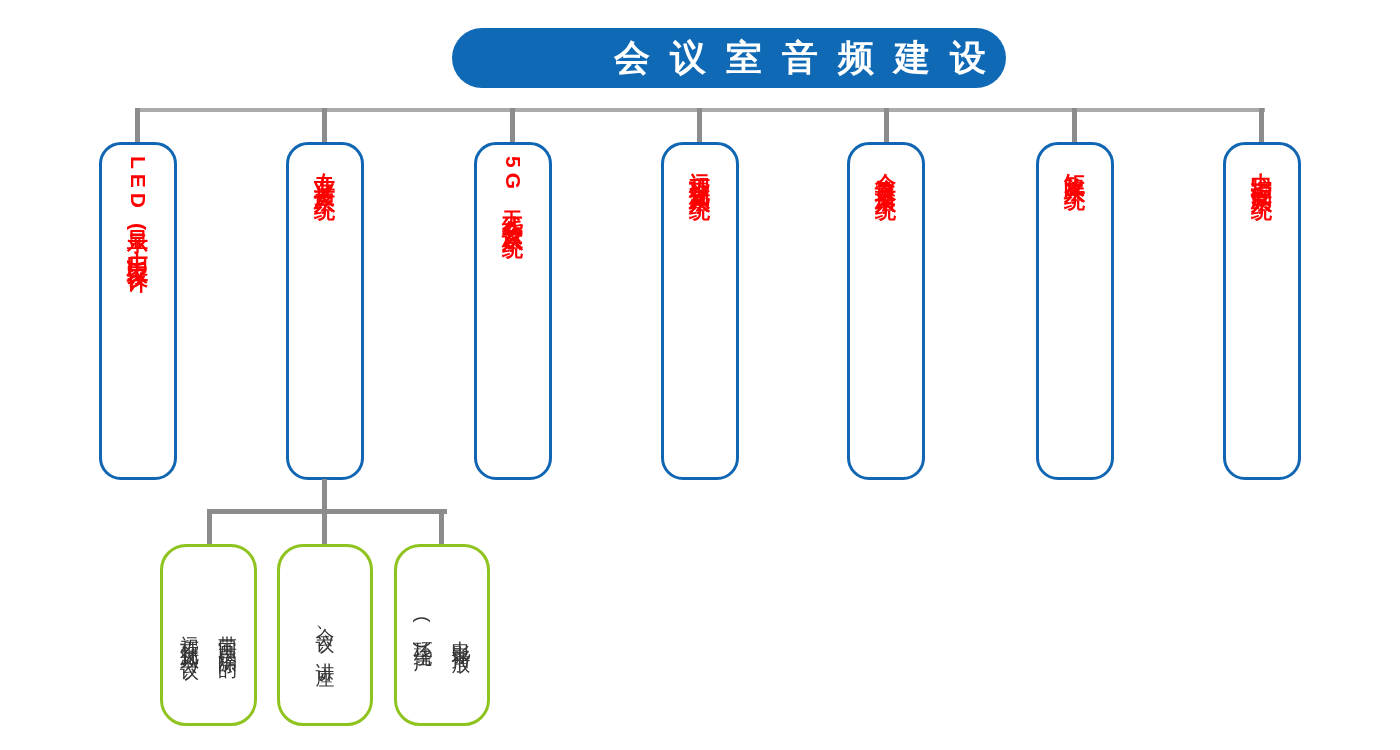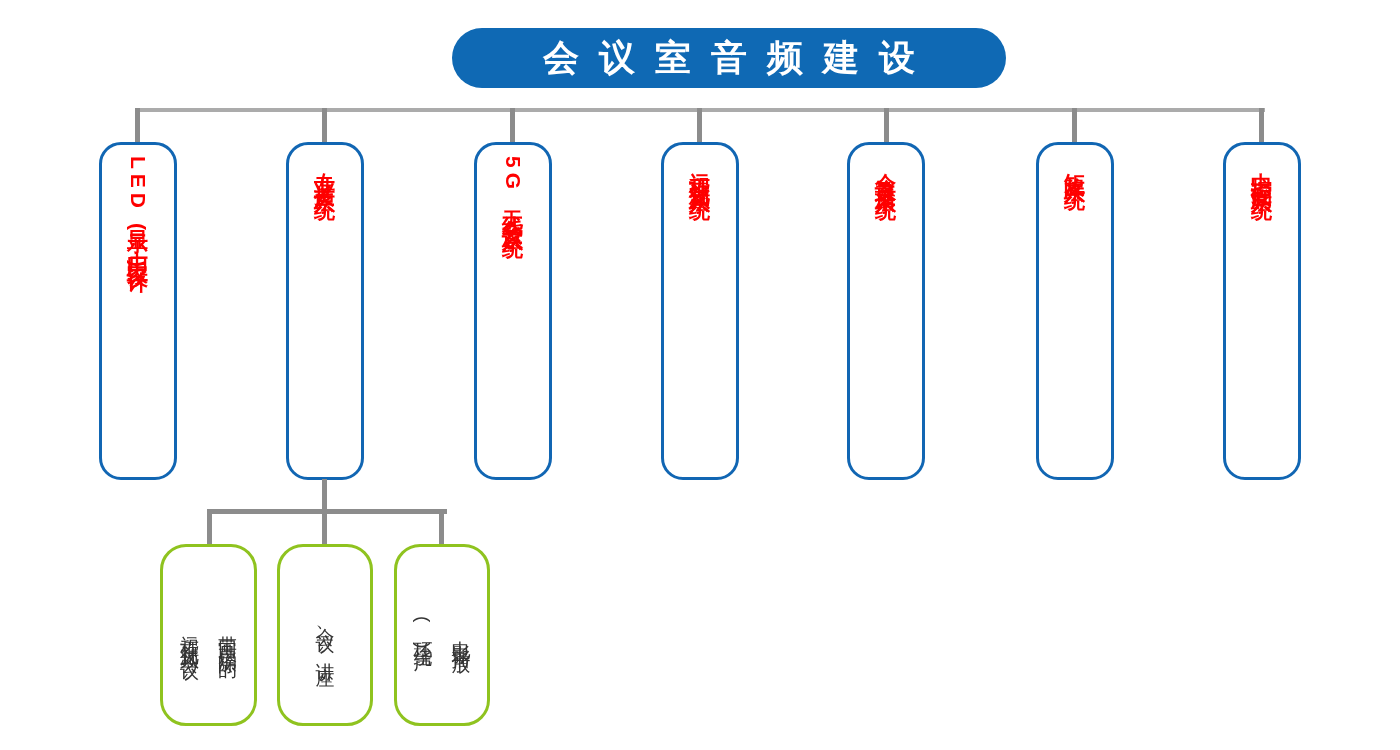--- a/index.html
+++ b/index.html
@@ -19,21 +19,21 @@
   .pill {
     position: absolute;
     left: 452px;
     top: 28px;
     width: 554px;
     height: 60px;
     background: #0f69b4;
     border-radius: 30px;
     display: flex;
     align-items: center;
-    justify-content: center;
+    justify-content: flex-end;
   }
   .pill span {
     color: #ffffff;
     font-size: 36px;
     font-weight: bold;
     letter-spacing: 20px;
     text-indent: 20px;
     white-space: nowrap;
   }
   

